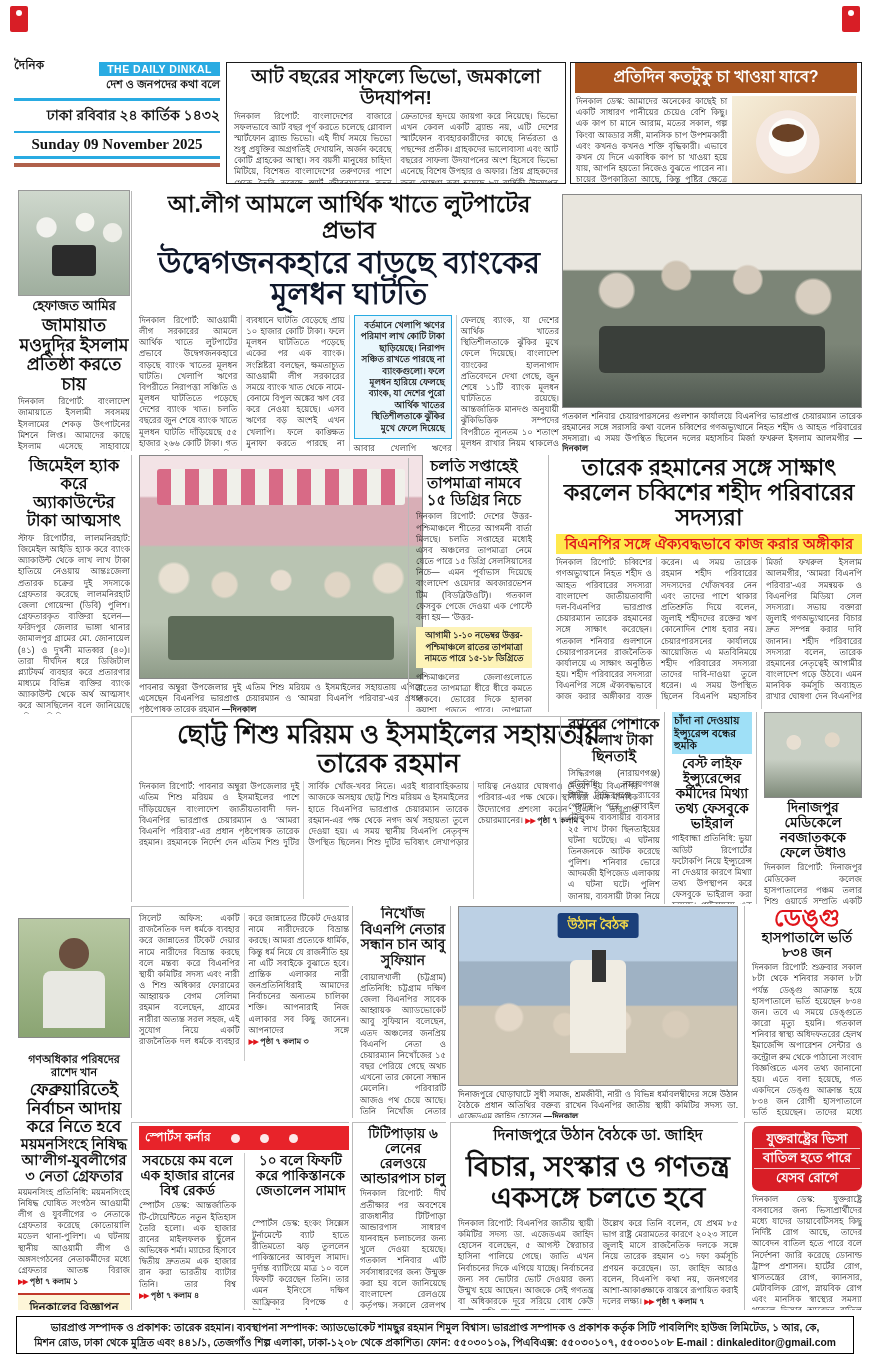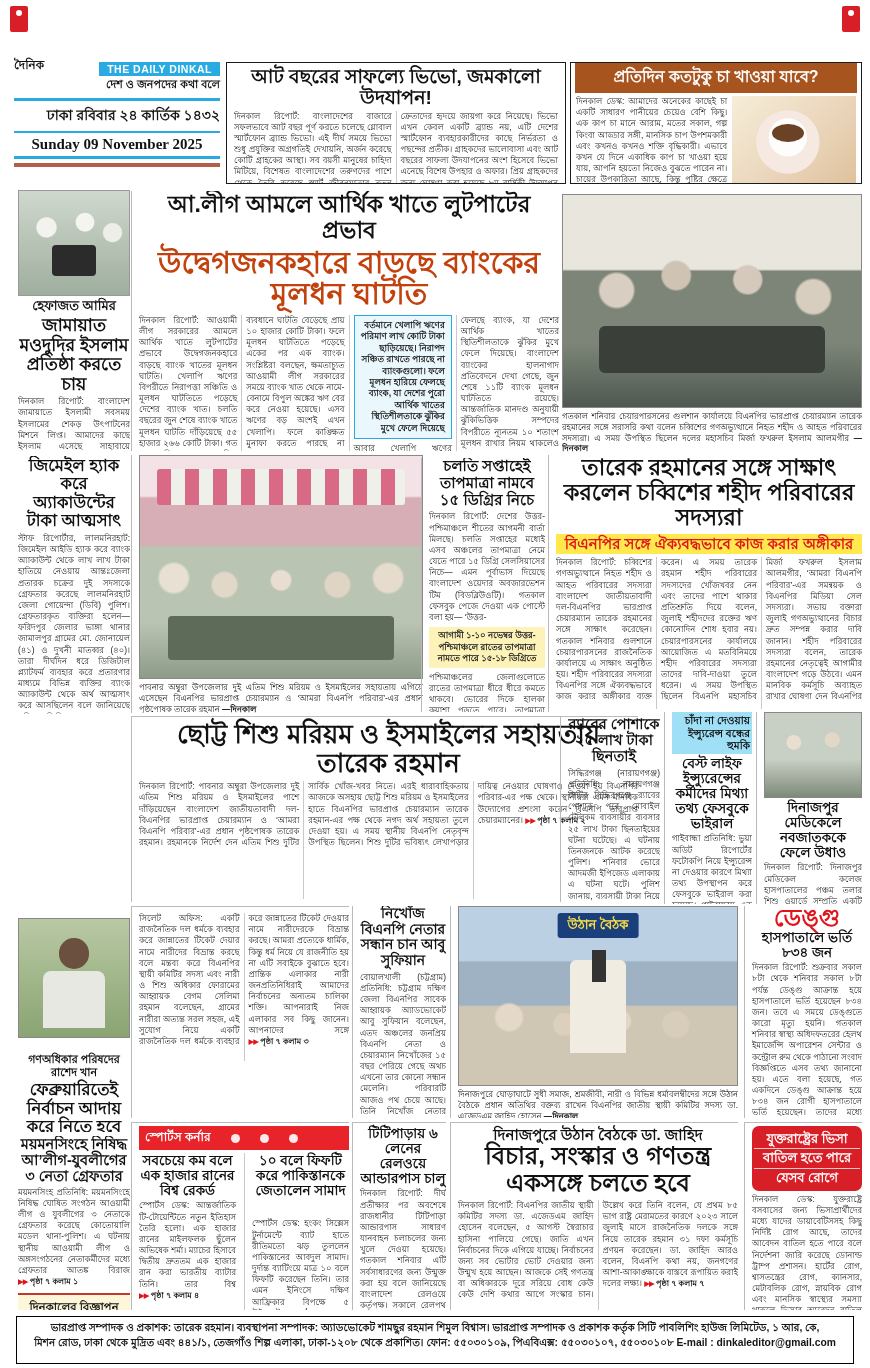--- a/index.html
+++ b/index.html
@@ -29,21 +29,21 @@
   #mast .d2{font-family:"Liberation Serif","DejaVu Serif",serif;font-size:15px;font-weight:700;text-align:center}
   .corner{background:#d81e26;border-radius:2px}
   .corner i{display:block;width:6px;height:6px;background:#fff;border-radius:50%;margin:4px auto}
   
   #tea .head{background:#a8541f;color:#fff;font-size:16px;font-weight:800;text-align:center;padding:2px 0;margin:-1px -1px 3px -1px}
   
   .blue-note{border:1.6px solid #29abe2;background:#eaf7fd;padding:4px 6px;font-size:8.8px;font-weight:700;
              text-align:right;line-height:1.3;margin:4px 0;break-inside:avoid}
   .yellow-note{background:#fdf3b8;padding:3px 4px;font-size:8.6px;font-weight:700;text-align:center;line-height:1.35;margin:4px 0}
   .sub-yellow{background:#ffe94d;color:#e0151b;font-weight:800;text-align:center;font-size:15px;line-height:1.25;padding:1px 2px;margin:3px 0}
-  .cyan-band{background:#9fe0f7;color:#111;font-weight:800;text-align:right;font-size:10.5px;line-height:1.2;padding:2px 2px}
+  .cyan-band{background:#9fe0f7;color:#111;font-weight:800;text-align:left;font-size:10.5px;line-height:1.2;padding:2px 2px}
   .red-badge{background:#d81e26;color:#fff;border-radius:7px;text-align:center;font-weight:800;padding:4px 2px}
   .red-badge .l{font-size:13px;line-height:1.25;border-bottom:1px solid rgba(255,255,255,.75);padding:1px 0}
   .red-badge .l:last-child{border-bottom:0}
   .sports-banner{background:#e8232a;color:#fff;font-weight:800;font-size:12px;padding:2px 6px;display:flex;align-items:center;gap:20px}
   .sdot{width:9px;height:9px;border-radius:50%;background:#fff;display:inline-block;opacity:.9}
   .adbox{background:#fdf6d8;border-top:2.5px solid #c0392b;border-bottom:2.5px solid #c0392b;text-align:center;padding:5px 3px}
   .adbox .t{font-size:11.5px;font-weight:700;line-height:1.35}
   .footer-box{border:1.8px solid #000;text-align:center;font-size:10.3px;font-weight:700;line-height:1.5;padding:3px 6px}
   .dengue-t{color:#e0151b;font-size:24px;font-weight:900;text-align:center;line-height:1}
   .overlay-label{position:absolute;top:6px;left:50%;transform:translateX(-50%);background:#1b3f7a;color:#fde047;
@@ -112,21 +112,21 @@
     <div class="hl" style="font-size:17.5px;margin:2px 0">জামায়াত মওদুদির ইসলাম প্রতিষ্ঠা করতে চায়</div>
     <div class="bt">
       <span>দিনকাল রিপোর্ট: বাংলাদেশ জামায়াতে ইসলামী সবসময় ইসলামের শেকড় উৎপাটনের মিশনে লিপ্ত। আমাদের কাছে ইসলাম এসেছে সাহাবায়ে কেরামের মাধ্যমে। মওদুদির গোটা জীবন কেটেছে সেই সাহাবায়ে কেরামকে বিতর্কিত করার কাজে। সাহাবায়ে কেরামকে সত্যের মাপকাঠি স্বীকার না করা হলে এবং তাদেরকে বিতর্কিত করা গেলে কোরআন-হাদিস নির্ভরযোগ্য</span>
       
       
     </div>
   </div>
 
   <div class="abs ovf rule-l" style="left:131px;top:191px;width:428px;height:260px">
     <div class="kick" style="font-size:23px;font-weight:600">আ.লীগ আমলে আর্থিক খাতে লুটপাটের প্রভাব</div>
-    <div class="hl" style="font-size:30px;color:#c2410c;line-height:1.05;margin:3px 0 5px 0">উদ্বেগজনকহারে বাড়ছে ব্যাংকের মূলধন ঘাটতি</div>
+    <div class="hl" style="font-size:30px;color:#0f172a;line-height:1.05;margin:3px 0 5px 0">উদ্বেগজনকহারে বাড়ছে ব্যাংকের মূলধন ঘাটতি</div>
     <div class="bt cols4" style="height:178px">
       <span>দিনকাল রিপোর্ট: আওয়ামী লীগ সরকারের আমলে আর্থিক খাতে লুটপাটের প্রভাবে উদ্বেগজনকহারে বাড়ছে ব্যাংক খাতের মূলধন ঘাটতি। খেলাপি ঋণের বিপরীতে নিরাপত্তা সঞ্চিতি ও মূলধন ঘাটতিতে পড়েছে দেশের ব্যাংক খাত। চলতি বছরের জুন শেষে ব্যাংক খাতে মূলধন ঘাটতি দাঁড়িয়েছে ৫৫ হাজার ২৬৬ কোটি টাকা। গত বছরের ডিসেম্বর শেষে যা ছিল ৪৫ হাজার ৫৩৩ কোটি টাকা। সেই হিসাবে ছয় মাসের ব্যবধানে ঘাটতি বেড়েছে প্রায় ১০ হাজার কোটি টাকা। ফলে মূলধন ঘাটতিতে পড়েছে একের পর এক ব্যাংক। সংশ্লিষ্টরা বলছেন, ক্ষমতাচ্যুত আওয়ামী লীগ সরকারের সময়ে ব্যাংক খাত থেকে নামে-বেনামে বিপুল অঙ্কের ঋণ বের করে নেওয়া হয়েছে। এসব ঋণের বড় অংশই এখন খেলাপি। ফলে কাঙ্ক্ষিত মুনাফা করতে পারছে না ব্যাংকগুলো।</span>
       <div class="blue-note">বর্তমানে খেলাপি ঋণের পরিমাণ লাখ কোটি টাকা ছাড়িয়েছে। নিরাপদ সঞ্চিত রাখতে পারছে না ব্যাংকগুলো। ফলে মূলধন হারিয়ে ফেলছে ব্যাংক, যা দেশের পুরো আর্থিক খাতের স্থিতিশীলতাকে ঝুঁকির মুখে ফেলে দিয়েছে</div>
       <span>আবার খেলাপি ঋণের বিপরীতে প্রয়োজনীয় নিরাপত্তা সঞ্চিতি সংরক্ষণ করতে গিয়ে মূলধন হারিয়ে ফেলছে ব্যাংক, যা দেশের আর্থিক খাতের স্থিতিশীলতাকে ঝুঁকির মুখে ফেলে দিয়েছে। বাংলাদেশ ব্যাংকের হালনাগাদ প্রতিবেদনে দেখা গেছে, জুন শেষে ১১টি ব্যাংক মূলধন ঘাটতিতে রয়েছে। আন্তর্জাতিক মানদণ্ড অনুযায়ী ঝুঁকিভিত্তিক সম্পদের বিপরীতে ন্যূনতম ১০ শতাংশ মূলধন রাখার নিয়ম থাকলেও অনেক ব্যাংক তা রাখতে পারছে না। বিশেষজ্ঞরা বলছেন, দ্রুত কার্যকর পদক্ষেপ না নিলে ব্যাংক খাতের এ সংকট আরও ঘনীভূত হবে এবং আমানতকারীদের আস্থা আরও কমে যাবে।</span>
       
     </div>
   </div>
 
   <div class="abs ovf" style="left:562px;top:194px;width:300px;height:258px">
     <div class="photo" style="height:212px;border:1px solid #888;background:
@@ -161,21 +161,21 @@
       linear-gradient(180deg,#f3e3e6 0 18%,#d8aeb6 19% 40%,#b9c4b2 41% 75%,#8e9b88)">
       <div style="position:absolute;left:6%;top:6%;width:88%;height:16%;background:repeating-linear-gradient(90deg,#d86a86 0 14px,#f0f0ea 14px 28px);border-radius:3px"></div>
       <div style="position:absolute;left:10%;top:72%;width:80%;height:20%;background:#5d6b58;border-radius:4px"></div>
     </div>
     <div class="cap" style="margin-top:3px">
       <span>পাবনার অম্বুরা উপজেলার দুই এতিম শিশু মরিয়ম ও ইসমাইলের সহায়তায় এগিয়ে এসেছেন বিএনপির ভারপ্রাপ্ত চেয়ারম্যান ও ‘আমরা বিএনপি পরিবার’-এর প্রধান পৃষ্ঠপোষক তারেক রহমান</span>
       <span class="credit">—দিনকাল</span>
     </div>
   </div>
 
-  <div class="abs ovf rule-l" style="left:421px;top:458px;width:124px;height:254px">
+  <div class="abs ovf rule-l" style="left:408px;top:458px;width:124px;height:254px">
     <div class="hl" style="font-size:15px">চলতি সপ্তাহেই তাপমাত্রা নামবে ১৫ ডিগ্রির নিচে</div>
     <div class="bt" style="margin-top:3px">
       <span>দিনকাল রিপোর্ট: দেশের উত্তর-পশ্চিমাঞ্চলে শীতের আগমনী বার্তা মিলছে। চলতি সপ্তাহের মধ্যেই এসব অঞ্চলের তাপমাত্রা নেমে যেতে পারে ১৫ ডিগ্রি সেলসিয়াসের নিচে— এমন পূর্বাভাস দিয়েছে বাংলাদেশ ওয়েদার অবজারভেশন টিম (বিডব্লিউওটি)। গতকাল ফেসবুক পেজে দেওয়া এক পোস্টে বলা হয়— ‘উত্তর-</span>
       <div class="yellow-note">আগামী ১-১০ নভেম্বর উত্তর-পশ্চিমাঞ্চলে রাতের তাপমাত্রা নামতে পারে ১৫-১৮ ডিগ্রিতে</div>
       <span>পশ্চিমাঞ্চলের জেলাগুলোতে রাতের তাপমাত্রা ধীরে ধীরে কমতে থাকবে। ভোরের দিকে হালকা কুয়াশা পড়তে পারে। তাপমাত্রা ১৫-১৮</span>
       
     </div>
   </div>
 
   <div class="abs ovf rule-l" style="left:548px;top:455px;width:314px;height:257px">
@@ -319,37 +319,37 @@
   <div class="abs ovf rule-l" style="left:352px;top:1122px;width:94px;height:188px;border-top:1px solid #bbb;padding-top:3px">
     <div class="hl" style="font-size:13.5px">টিটিপাড়ায় ৬ লেনের রেলওয়ে আন্ডারপাস চালু</div>
     <div class="bt" style="margin-top:2px">
       <span>দিনকাল রিপোর্ট: দীর্ঘ প্রতীক্ষার পর অবশেষে রাজধানীর টিটিপাড়া আন্ডারপাস সাধারণ যানবাহন চলাচলের জন্য খুলে দেওয়া হয়েছে। গতকাল শনিবার এটি সর্বসাধারণের জন্য উন্মুক্ত করা হয় বলে জানিয়েছে বাংলাদেশ রেলওয়ে কর্তৃপক্ষ। সকালে রেলপথ মন্ত্রণালয়ের নির্মাণাধীন প্রকল্প উদ্বোধন</span>
       
     </div>
   </div>
 
   <div class="abs ovf rule-l" style="left:450px;top:1122px;width:288px;height:188px;border-top:1px solid #bbb;padding-top:3px">
     <div class="kick" style="font-size:15px;font-weight:600">দিনাজপুরে উঠান বৈঠকে ডা. জাহিদ</div>
-    <div class="hl" style="font-size:24px;line-height:1.1;margin:0 0 4px 0">বিচার, সংস্কার ও গণতন্ত্র একসঙ্গে চলতে হবে</div>
+    <div class="hl" style="font-size:28px;line-height:1.1;margin:9px 0 4px 0">বিচার, সংস্কার ও গণতন্ত্র একসঙ্গে চলতে হবে</div>
     <div class="bt cols2" style="height:112px">
       <span>দিনকাল রিপোর্ট: বিএনপির জাতীয় স্থায়ী কমিটির সদস্য ডা. এজেডএম জাহিদ হোসেন বলেছেন, ৫ আগস্ট স্বৈরাচার হাসিনা পালিয়ে গেছে। জাতি এখন নির্বাচনের দিকে এগিয়ে যাচ্ছে। নির্বাচনের জন্য সব ভোটার ভোট দেওয়ার জন্য উন্মুখ হয়ে আছেন। আজকে সেই গণতন্ত্র বা অধিকারকে দূরে সরিয়ে বোধ কেউ কেউ দেশি কথার আগে সংস্কার চান। উল্লেখ করে তিনি বলেন, যে প্রথম ৮৫ ভাগ রাষ্ট্র মেরামতের কারণে ২০২৩ সালে জুলাই মাসে রাজনৈতিক দলকে সঙ্গে নিয়ে তারেক রহমান ৩১ দফা কর্মসূচি প্রণয়ন করেছেন। ডা. জাহিদ আরও বলেন, বিএনপি কথা নয়, জনগণের আশা-আকাঙ্ক্ষাকে বাস্তবে রূপায়িত করাই দলের লক্ষ্য।</span>
       <span class="cont"><span class="ar">▶▶</span> <span>পৃষ্ঠা ৭ কলাম ৭</span></span>
     </div>
   </div>
 
   <div class="abs ovf rule-l" style="left:744px;top:1122px;width:118px;height:188px;border-top:1px solid #bbb;padding-top:3px">
     <div class="red-badge">
       <div class="l">যুক্তরাষ্ট্রের ভিসা</div>
       <div class="l">বাতিল হতে পারে</div>
       <div class="l">যেসব রোগে</div>
     </div>
     <div class="bt" style="margin-top:3px">
       <span>দিনকাল ডেস্ক: যুক্তরাষ্ট্রে বসবাসের জন্য ভিসাপ্রার্থীদের মধ্যে যাদের ডায়াবেটিসসহ কিছু নির্দিষ্ট রোগ আছে, তাদের আবেদন বাতিল হতে পারে বলে নির্দেশনা জারি করেছে ডোনাল্ড ট্রাম্প প্রশাসন। হার্টের রোগ, শ্বাসতন্ত্রের রোগ, ক্যানসার, মেটাবলিক রোগ, স্নায়বিক রোগ এবং মানসিক স্বাস্থ্যের সমস্যা থাকলে ভিসার আবেদন বাতিল হতে পারে। বৃহস্পতিবার (৬ নভেম্বর) মার্কিন পররাষ্ট্র দফতর (স্টেট ডিপার্টমেন্ট) নতুন এ নির্দেশিকা জারি</span>
       
     </div>
   </div>
 
-  <div class="abs footer-box" style="left:16px;top:1316px;width:838px;height:48px">
+  <div class="abs footer-box" style="left:16px;top:1316px;width:838px;height:38px">
     <div>ভারপ্রাপ্ত সম্পাদক ও প্রকাশক: তারেক রহমান। ব্যবস্থাপনা সম্পাদক: অ্যাডভোকেট শামছুর রহমান শিমুল বিশ্বাস। ভারপ্রাপ্ত সম্পাদক ও প্রকাশক কর্তৃক সিটি পাবলিশিং হাউজ লিমিটেড, ১ আর, কে,</div>
     <div>মিশন রোড, ঢাকা থেকে মুদ্রিত এবং ৪৪১/১, তেজগাঁও শিল্প এলাকা, ঢাকা-১২০৮ থেকে প্রকাশিত। ফোন: ৫৫০৩০১০৯, পিএবিএক্স: ৫৫০৩০১০৭, ৫৫০৩০১০৮ E-mail : dinkaleditor@gmail.com</div>
   </div>
 
 </div>
 
 </body></html>

